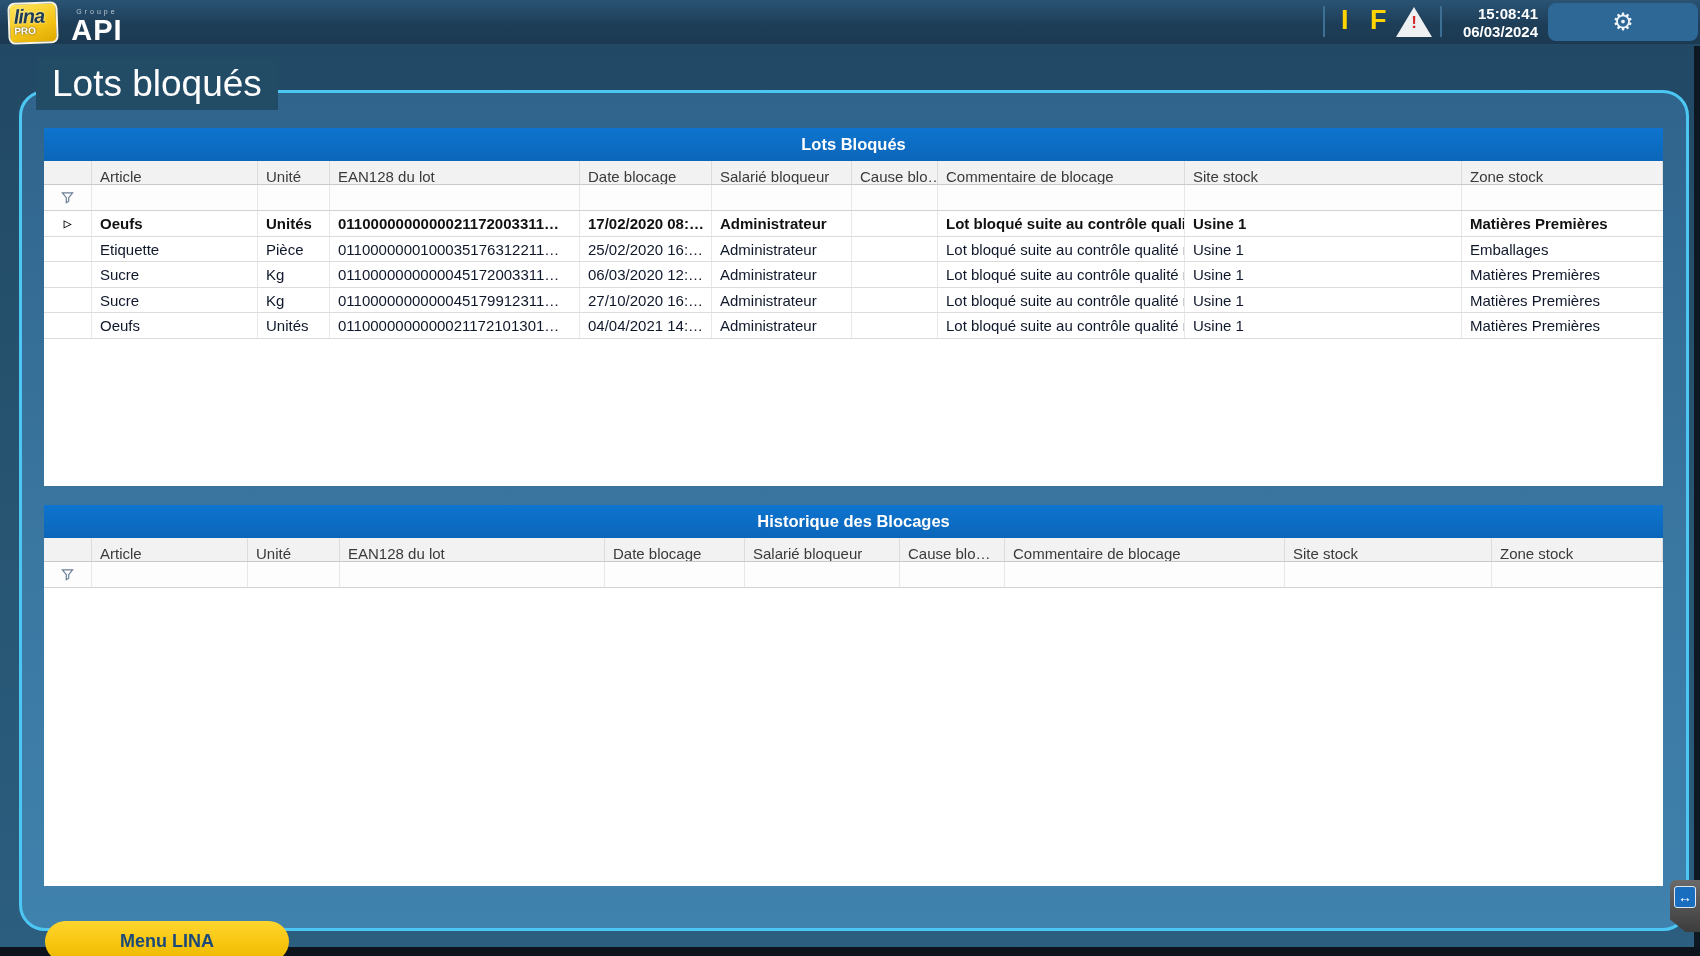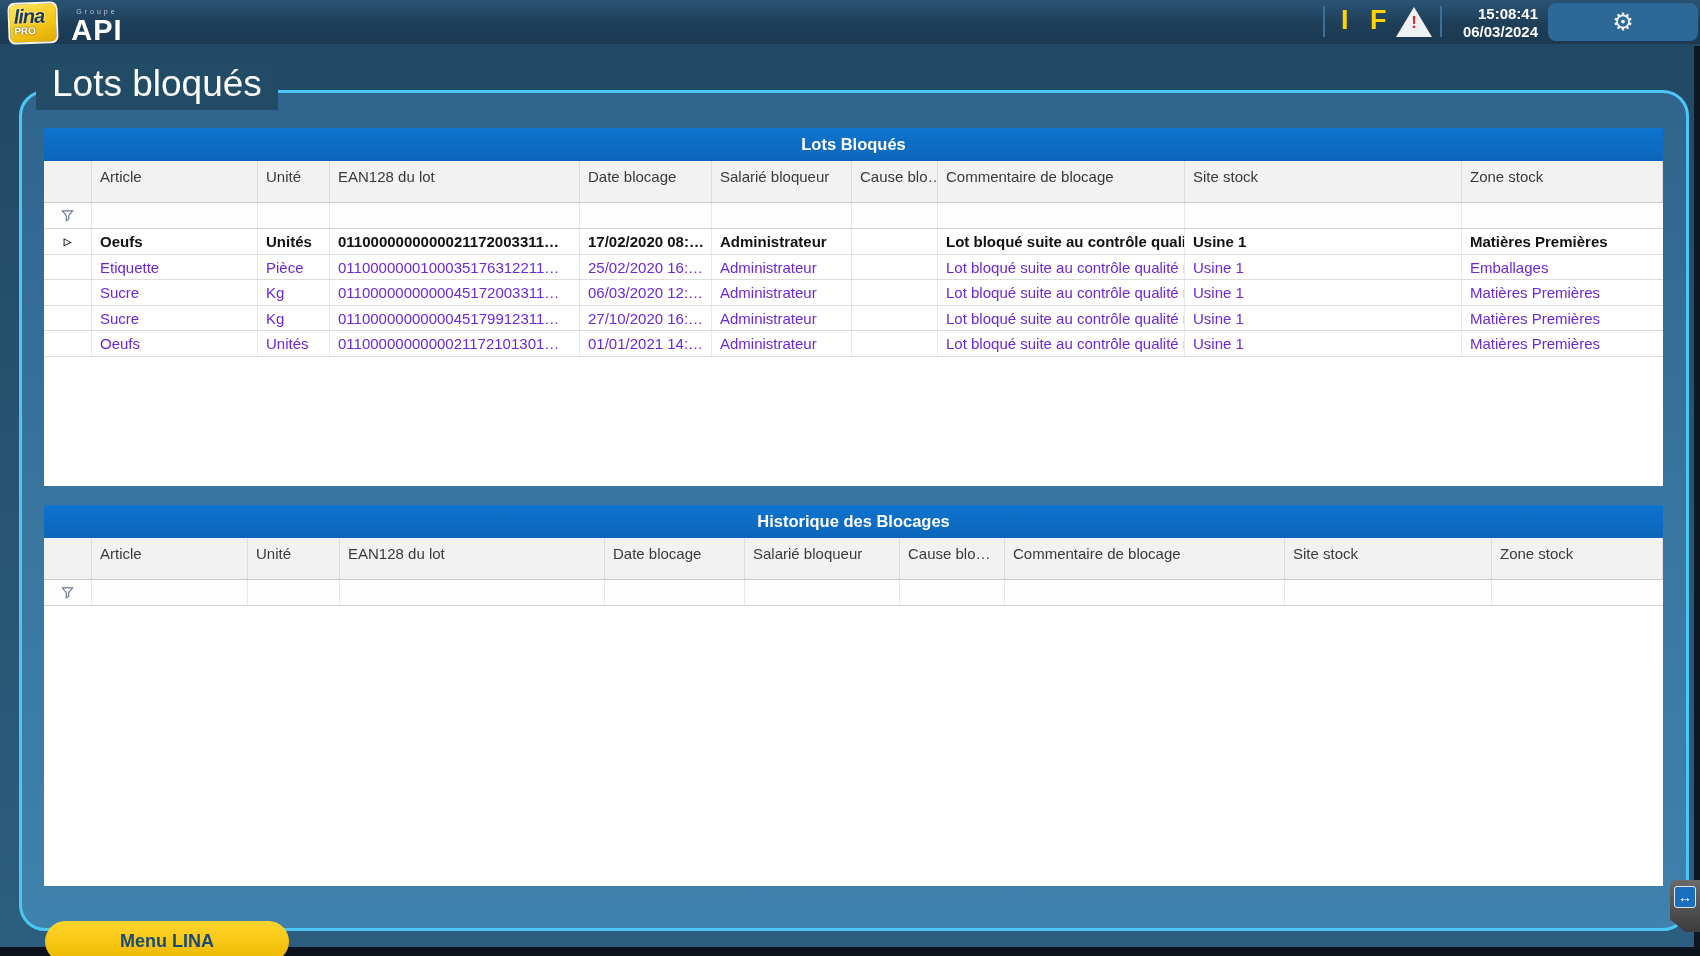--- a/index.html
+++ b/index.html
@@ -67,28 +67,28 @@
   .gridbody { background:#ffffff; overflow:hidden; }
   #t1 .gridbody { height:325px; }
   #t2 .gridbody { height:348px; }
   .row { display:grid; }
   #t1 .row { grid-template-columns:48px 166px 72px 250px 132px 140px 86px 247px 277px 1fr; }
   #t2 .row { grid-template-columns:48px 156px 92px 265px 140px 155px 105px 280px 207px 1fr; }
   .cell { padding-left:8px; white-space:nowrap; overflow:hidden;
     border-right:1px solid #e8e8e8; }
   .cell:last-child { border-right:none; }
   .cell.gutter { padding-left:0; text-align:center; }
-  .header-row { height:42px; background:#f2f2f2; border-bottom:1px solid #c9c9c9; }
+  .header-row { height:24px; background:#f2f2f2; border-bottom:1px solid #c9c9c9; }
   .header-row .cell { font-size:15px; color:#3a3a3a; line-height:31px;
     border-right:1px solid #dcdcdc; }
   .filter-row { height:26px; background:#fdfdfd; border-bottom:1px solid #d2d2d2; }
   .filter-row .cell { line-height:24px; }
   .filter-row svg { margin-top:6px; }
   .data-row { height:25.6px; border-bottom:1px solid #dcdcdc; }
-  .data-row .cell { font-size:15px; color:#6d28d9; line-height:25px; }
+  .data-row .cell { font-size:15px; color:#0f172a; line-height:25px; }
   .data-row.selected .cell { font-weight:bold; color:#111; }
   .data-row .gutter { font-size:10px; color:#555; line-height:25px; }
 
   
   .menu-btn { position:absolute; left:45px; top:905px; width:244px; height:41px;
     border-radius:22px; border:none; cursor:pointer;
     background:linear-gradient(180deg,#ffd52e 0%,#f6c40d 60%,#eab700 100%);
     color:#1b4a7a; font-weight:bold; font-size:18px;
     font-family:"Liberation Sans", sans-serif; z-index:10;margin-top:16px; }
   .edge-right { position:absolute; left:1694px; top:46px; width:6px; height:901px;
@@ -213,21 +213,21 @@
         <div class="cell"></div>
         <div class="cell">Lot bloqué suite au contrôle qualité non rens…</div>
         <div class="cell">Usine 1</div>
         <div class="cell">Matières Premières</div>
       </div>
       <div class="row data-row">
         <div class="cell gutter"></div>
         <div class="cell">Oeufs</div>
         <div class="cell">Unités</div>
         <div class="cell">0110000000000021172101301…</div>
-        <div class="cell">01/01/2021 14:…</div>
+        <div class="cell">04/04/2021 14:…</div>
         <div class="cell">Administrateur</div>
         <div class="cell"></div>
         <div class="cell">Lot bloqué suite au contrôle qualité non rens…</div>
         <div class="cell">Usine 1</div>
         <div class="cell">Matières Premières</div>
       </div>
     </div>
 </div>
 
 <div class="tablewrap" id="t2">

